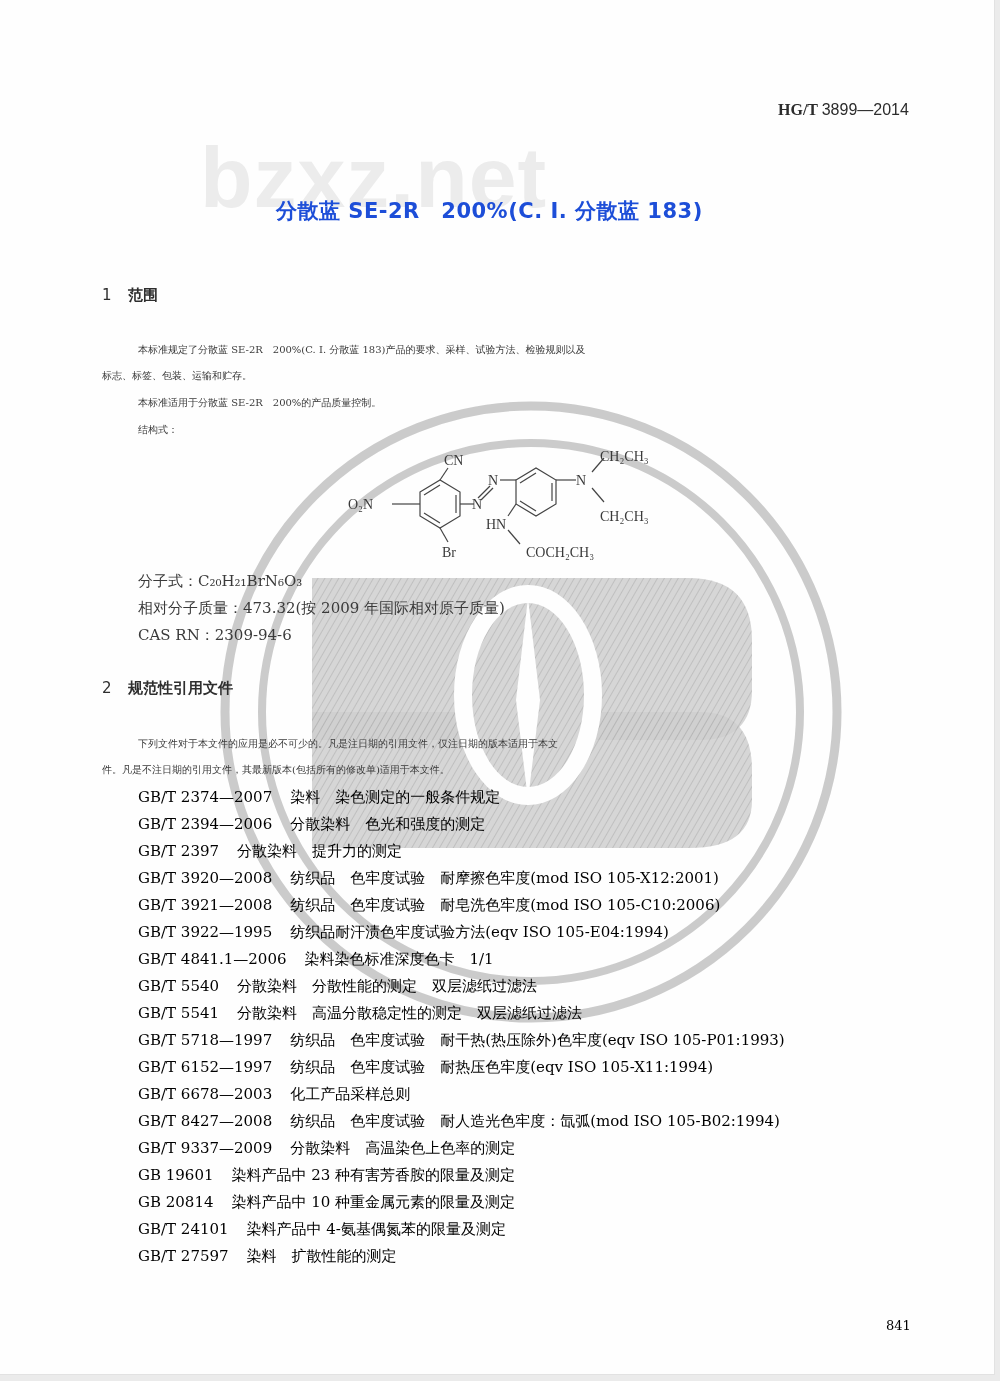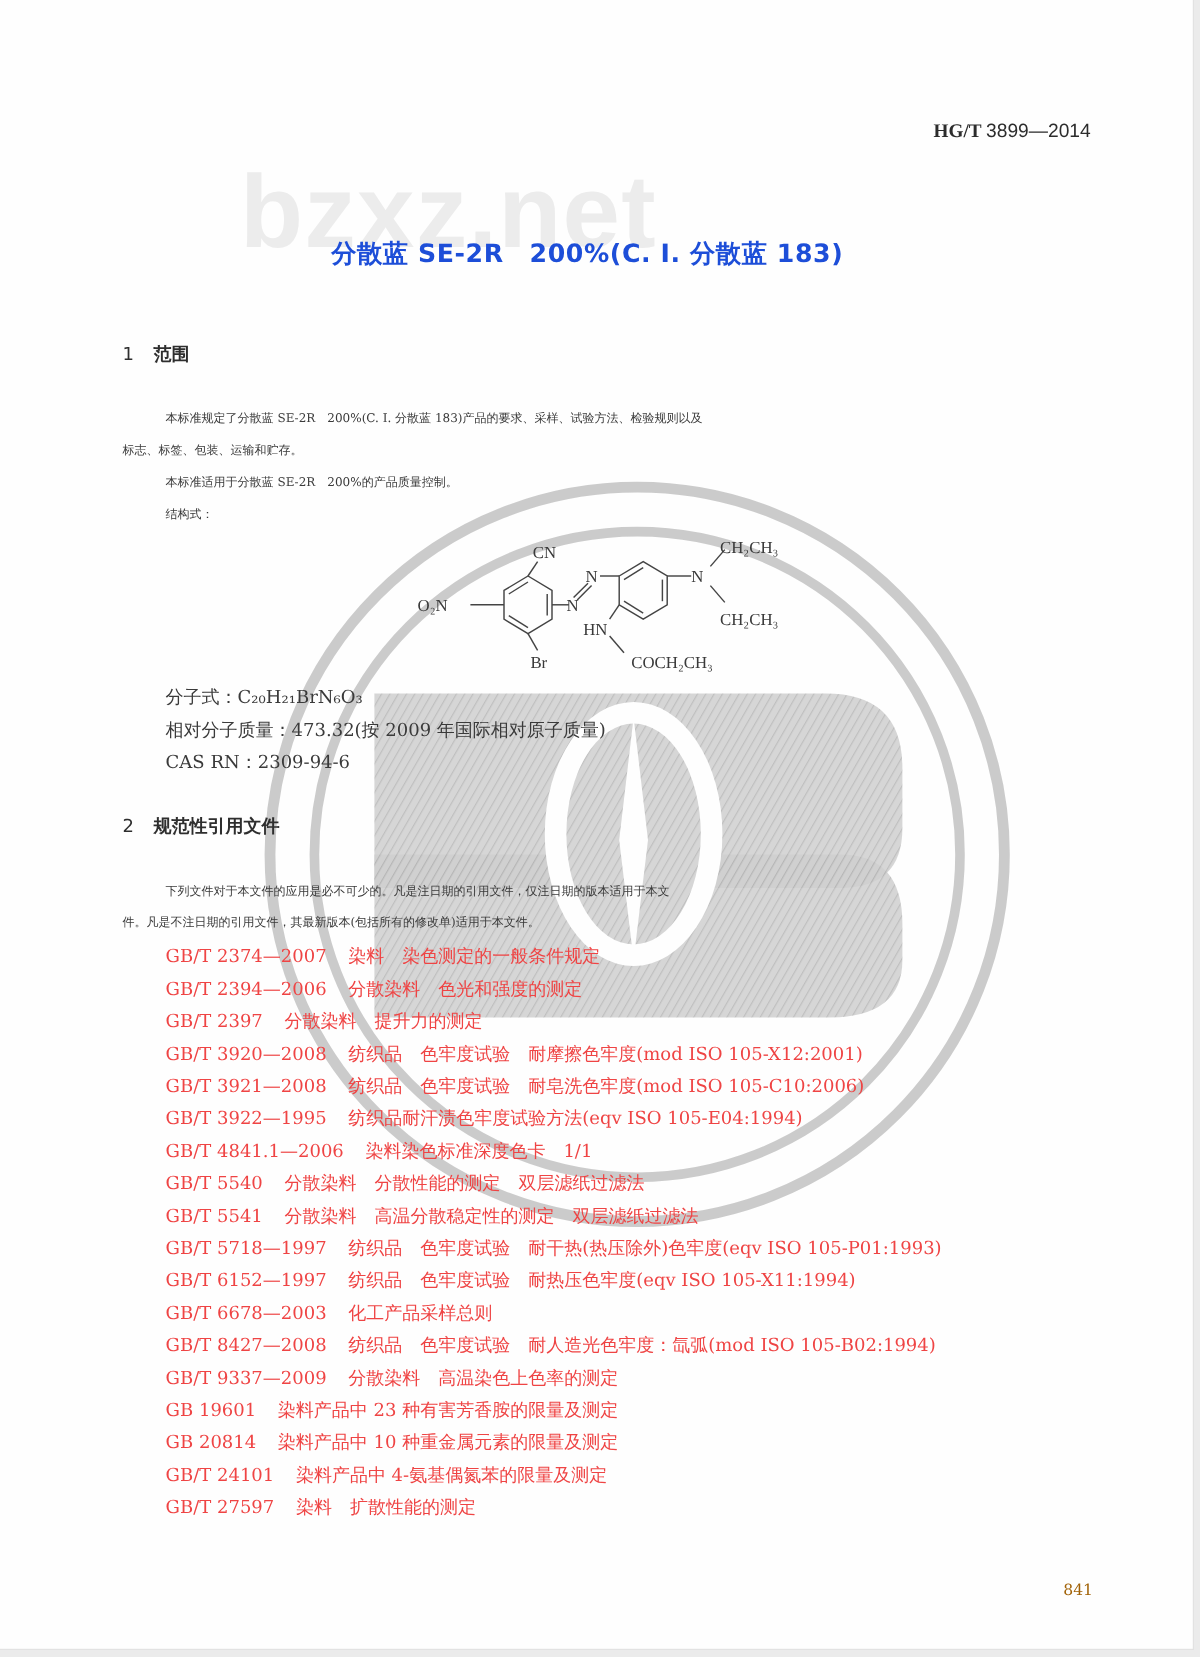--- a/index.html
+++ b/index.html
@@ -39,27 +39,27 @@
     }
     .section-h {
       font-family: "DejaVu Sans", sans-serif;
       font-size: 15px; font-weight: bold; color: #2e2e2e;
     }
     .section-h .no { display: inline-block; width: 26px; font-weight: normal; }
     .para {
       font-size: 10px; color: #3a3a3a; line-height: 26px;
     }
     .ref-list { left: 138px; top: 784px; }
-    .ref-row { height: 27px; line-height: 27px; font-size: 15px; color: #ef4444; }
+    .ref-row { height: 27px; line-height: 27px; font-size: 15px; color: #000000; }
     .ref-row .code { display: inline-block; }
     .ref-row .gap { display: inline-block; width: 18px; }
     .formula-block { left: 138px; top: 568px; font-size: 15px; line-height: 27px; }
     .page-num {
       left: 886px; top: 1318px;
-      font-size: 13px; color: #a16207;
+      font-size: 13px; color: #000000;
     }
     .wm-svg { position: absolute; left: 0; top: 0; pointer-events: none; }
     .mol { position: absolute; left: 340px; top: 440px; }
   </style>
 </head>
 <body>
 
 <div class="page">
 
   <svg class="wm-svg" width="994" height="1374">

